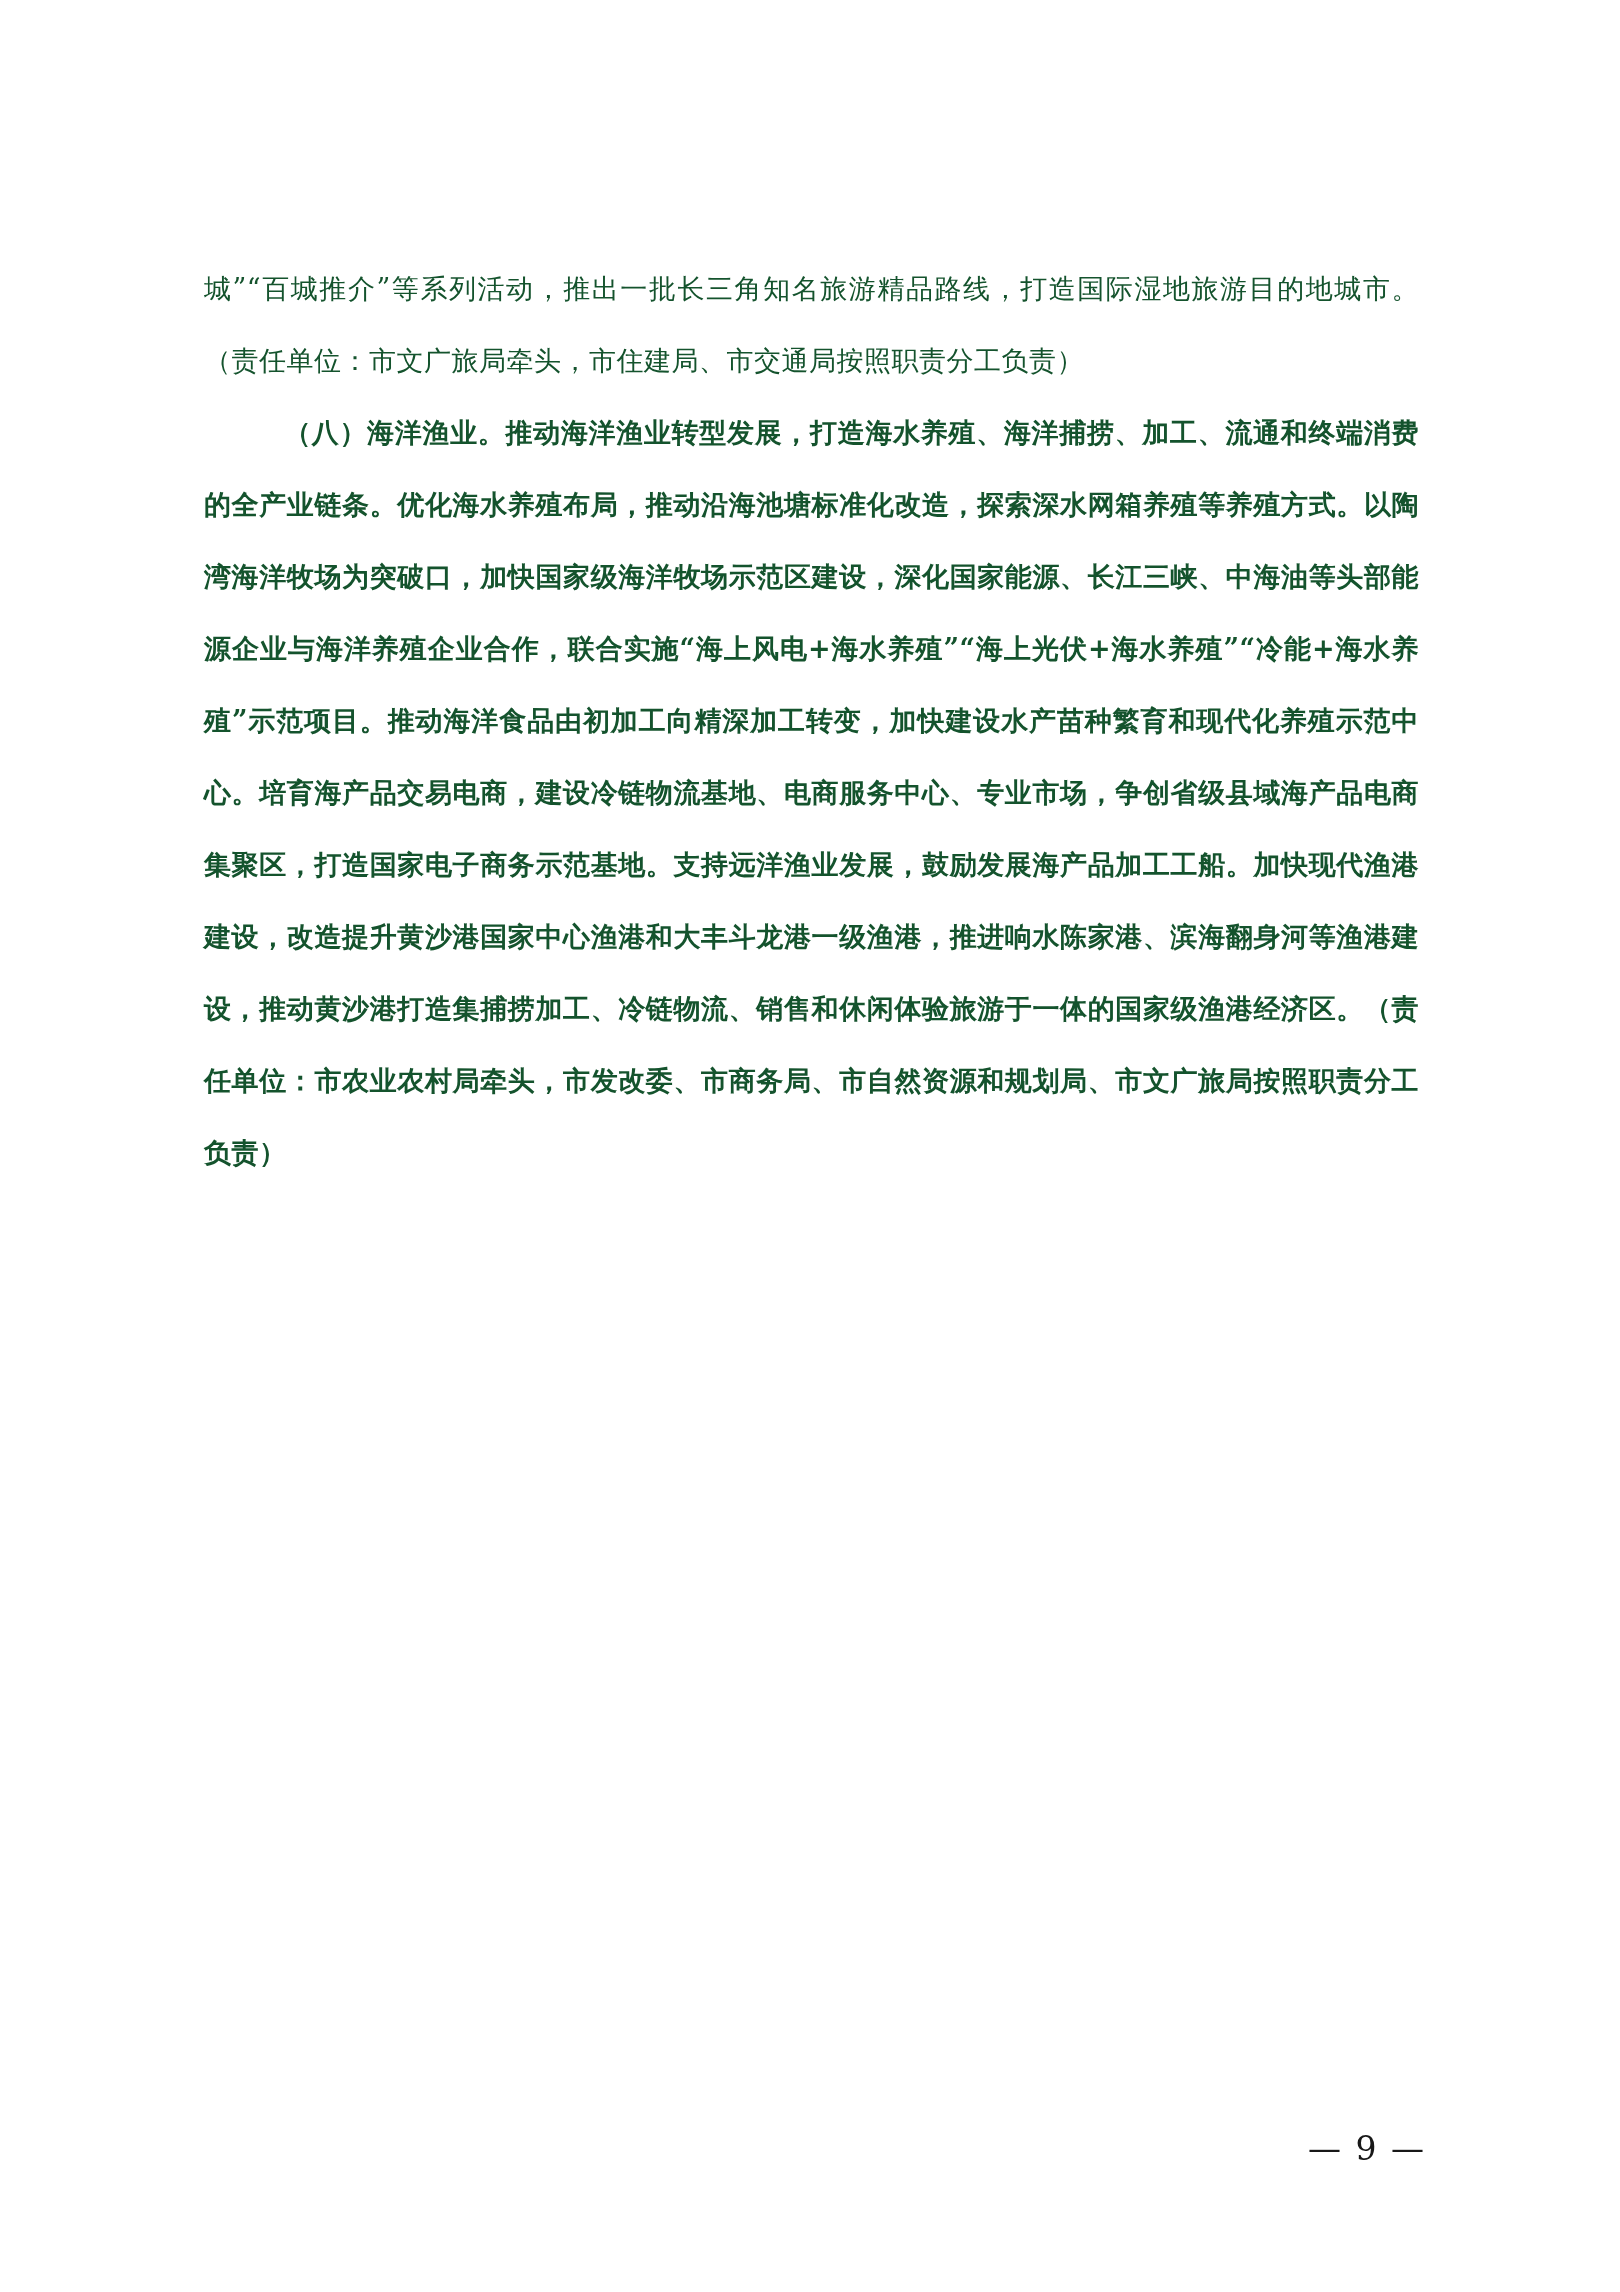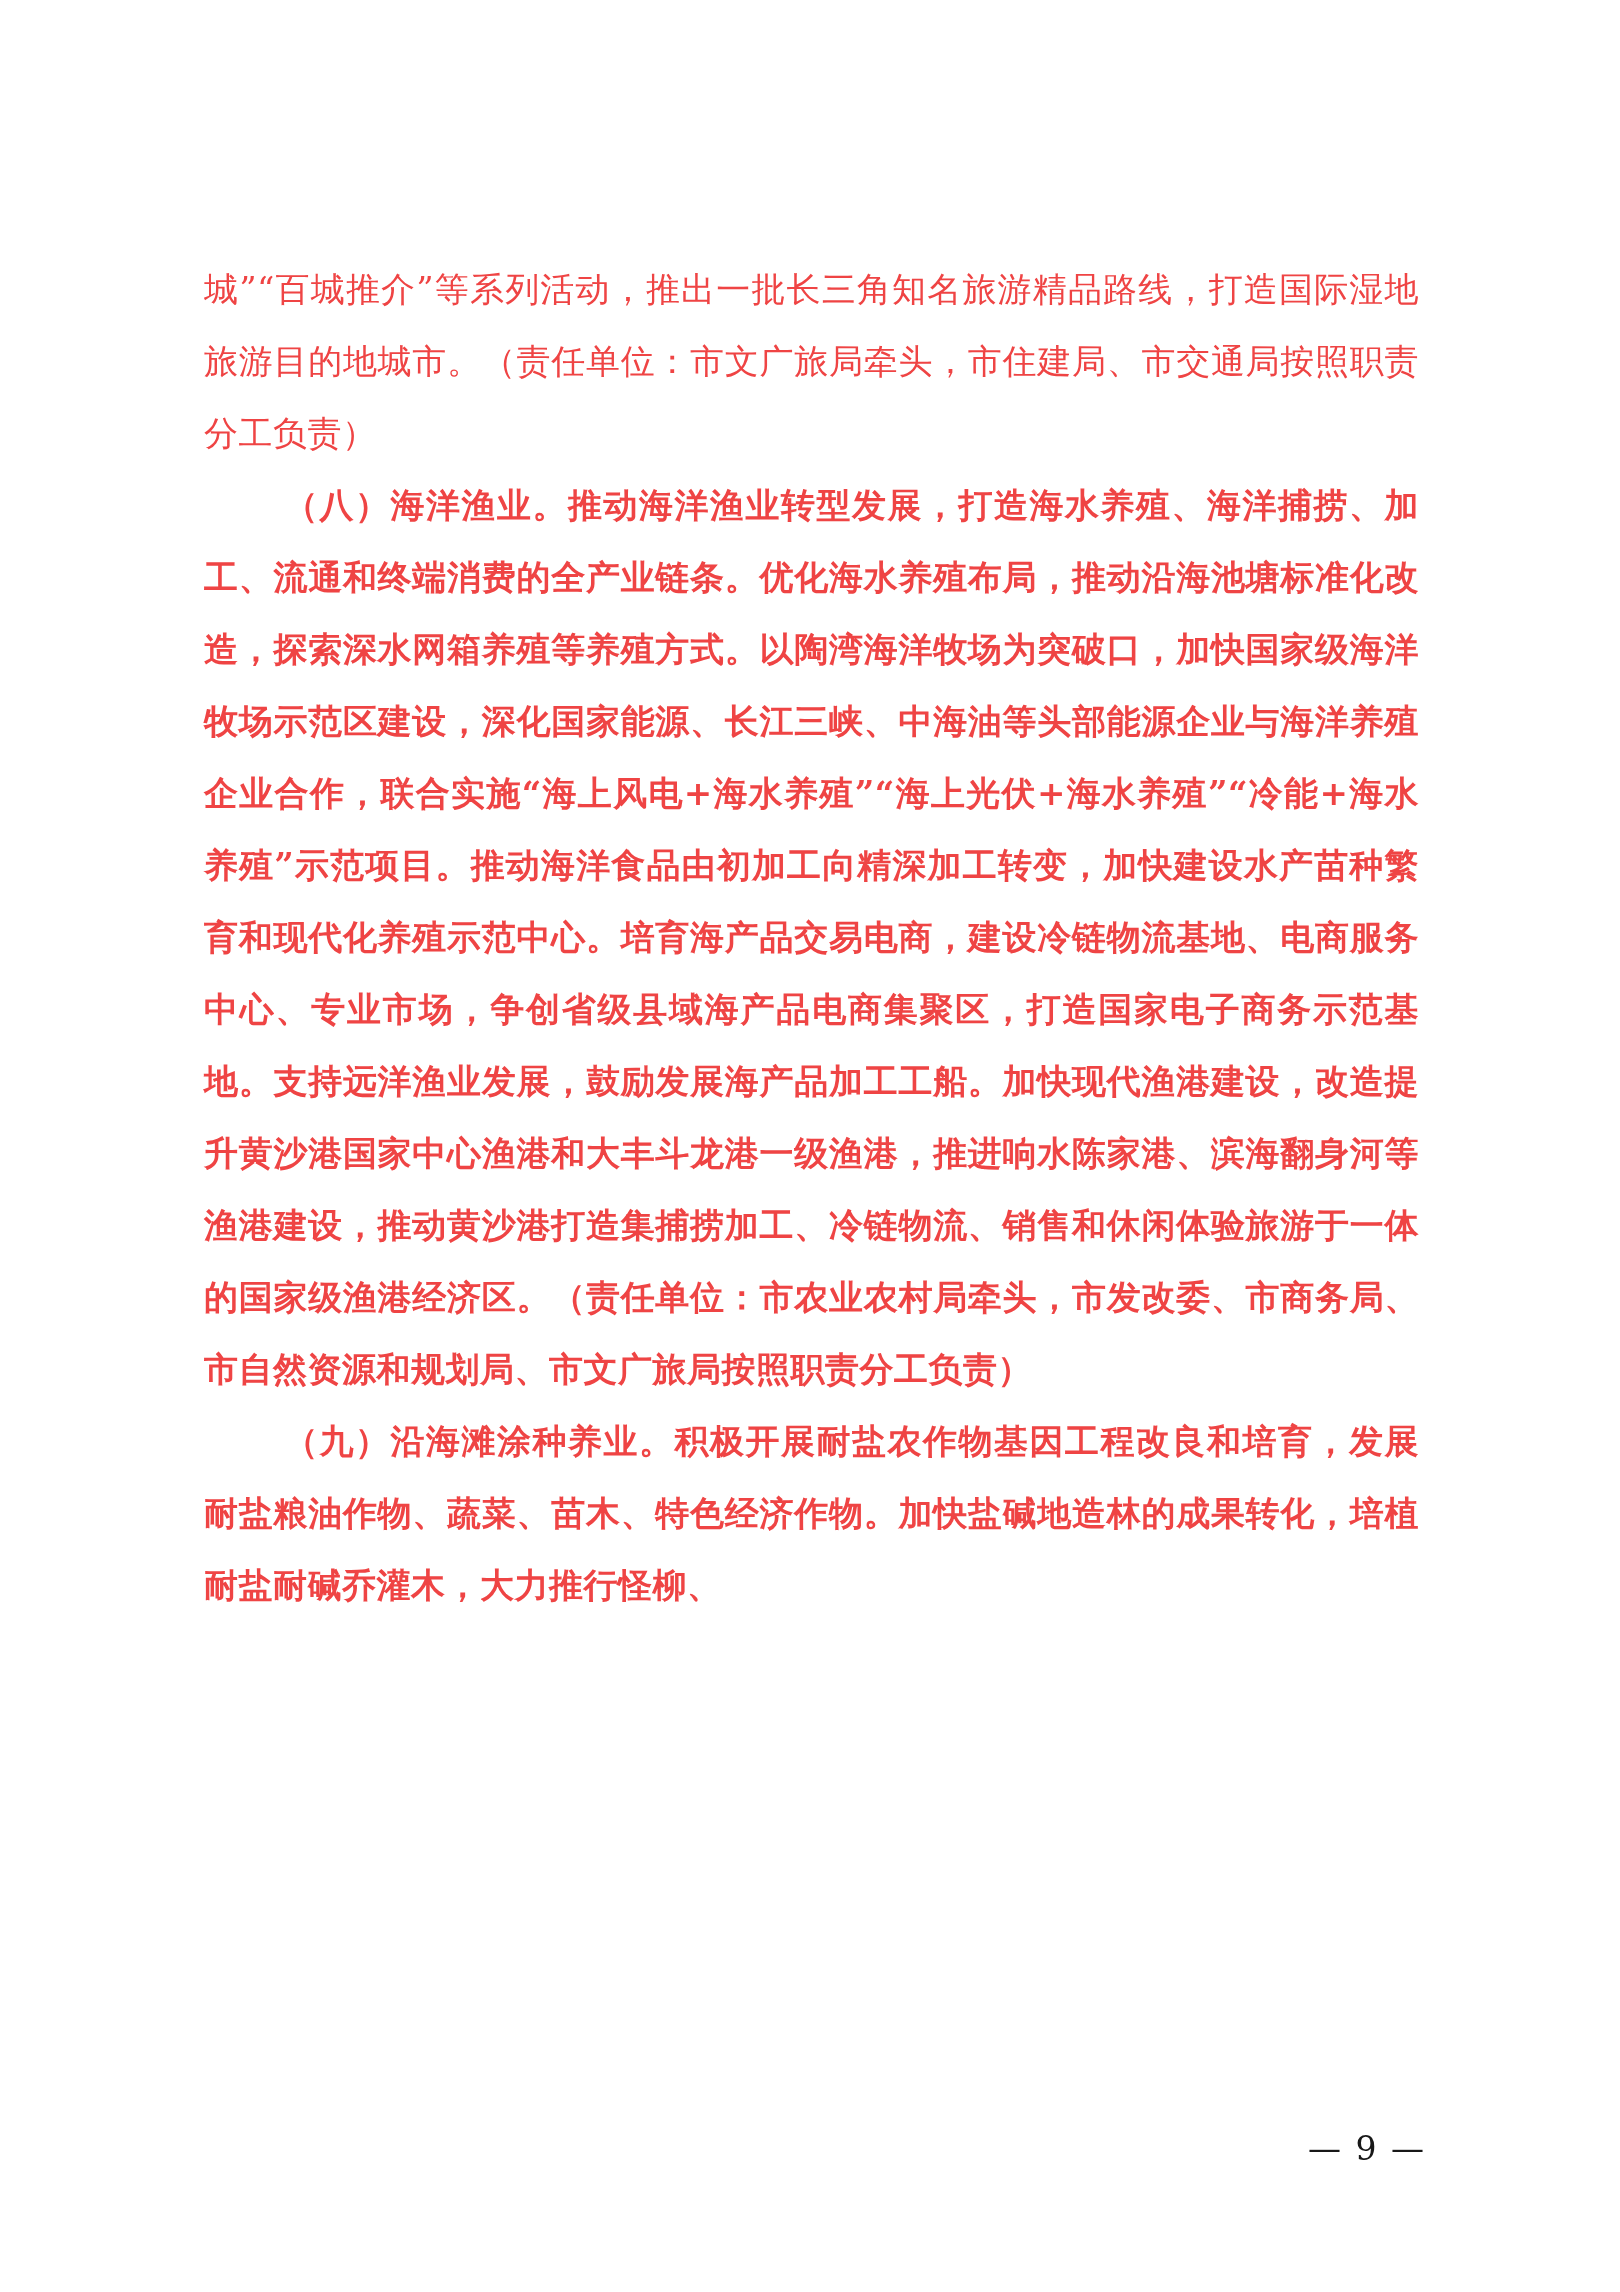--- a/index.html
+++ b/index.html
@@ -23,26 +23,26 @@
     background: #ffffff;
   }
   .content {
     position: absolute;
     left: 204px;
     top: 253px;
     width: 1215px;
   }
   p.para {
     margin: 0 0 0 0;
-    font-size: 34px;
+    font-size: 27px;
     line-height: 72px;
     letter-spacing: 0.5px;
     text-align: justify;
     text-justify: inter-ideograph;
-    color: #ef4444;
+    color: #14532d;
     font-family: "DejaVu Serif", "Liberation Serif", serif;
   }
   p.indent {
     text-indent: 80px;
     font-weight: bold;
   }
   .pagenum {
     position: absolute;
     right: 194px;
     bottom: 125px;
@@ -53,17 +53,16 @@
     white-space: nowrap;
   }
 </style>
 </head>
 <body>
 
 <div class="page">
   <div class="content">
     <p class="para">城”“百城推介”等系列活动，推出一批长三角知名旅游精品路线，打造国际湿地旅游目的地城市。（责任单位：市文广旅局牵头，市住建局、市交通局按照职责分工负责）</p>
     <p class="para indent">（八）海洋渔业。推动海洋渔业转型发展，打造海水养殖、海洋捕捞、加工、流通和终端消费的全产业链条。优化海水养殖布局，推动沿海池塘标准化改造，探索深水网箱养殖等养殖方式。以陶湾海洋牧场为突破口，加快国家级海洋牧场示范区建设，深化国家能源、长江三峡、中海油等头部能源企业与海洋养殖企业合作，联合实施“海上风电+海水养殖”“海上光伏+海水养殖”“冷能+海水养殖”示范项目。推动海洋食品由初加工向精深加工转变，加快建设水产苗种繁育和现代化养殖示范中心。培育海产品交易电商，建设冷链物流基地、电商服务中心、专业市场，争创省级县域海产品电商集聚区，打造国家电子商务示范基地。支持远洋渔业发展，鼓励发展海产品加工工船。加快现代渔港建设，改造提升黄沙港国家中心渔港和大丰斗龙港一级渔港，推进响水陈家港、滨海翻身河等渔港建设，推动黄沙港打造集捕捞加工、冷链物流、销售和休闲体验旅游于一体的国家级渔港经济区。（责任单位：市农业农村局牵头，市发改委、市商务局、市自然资源和规划局、市文广旅局按照职责分工负责）</p>
-    <p class="para indent">（九）沿海滩涂种养业。积极开展耐盐农作物基因工程改良和培育，发展耐盐粮油作物、蔬菜、苗木、特色经济作物。加快盐碱地造林的成果转化，培植耐盐耐碱乔灌木，大力推行怪柳、</p>
   </div>
   <div class="pagenum">— 9 —</div>
 </div>
 
 
 </body></html>

